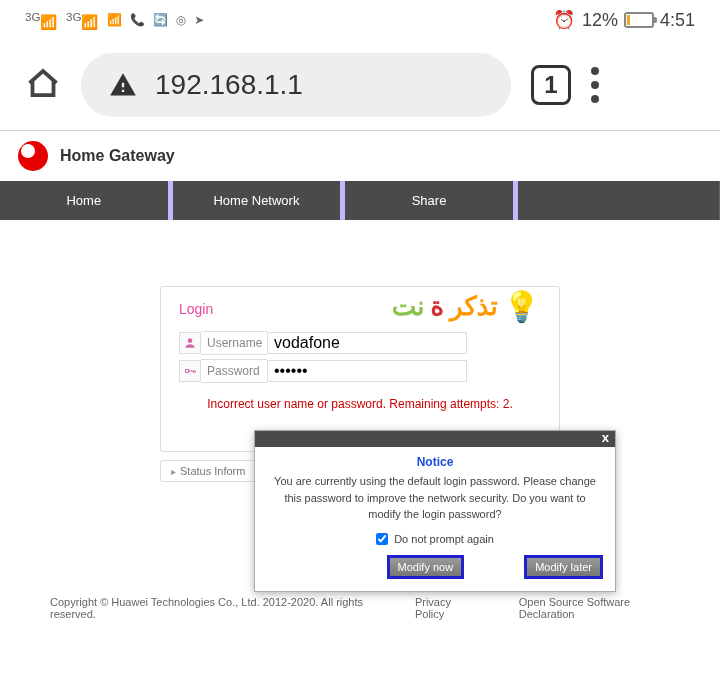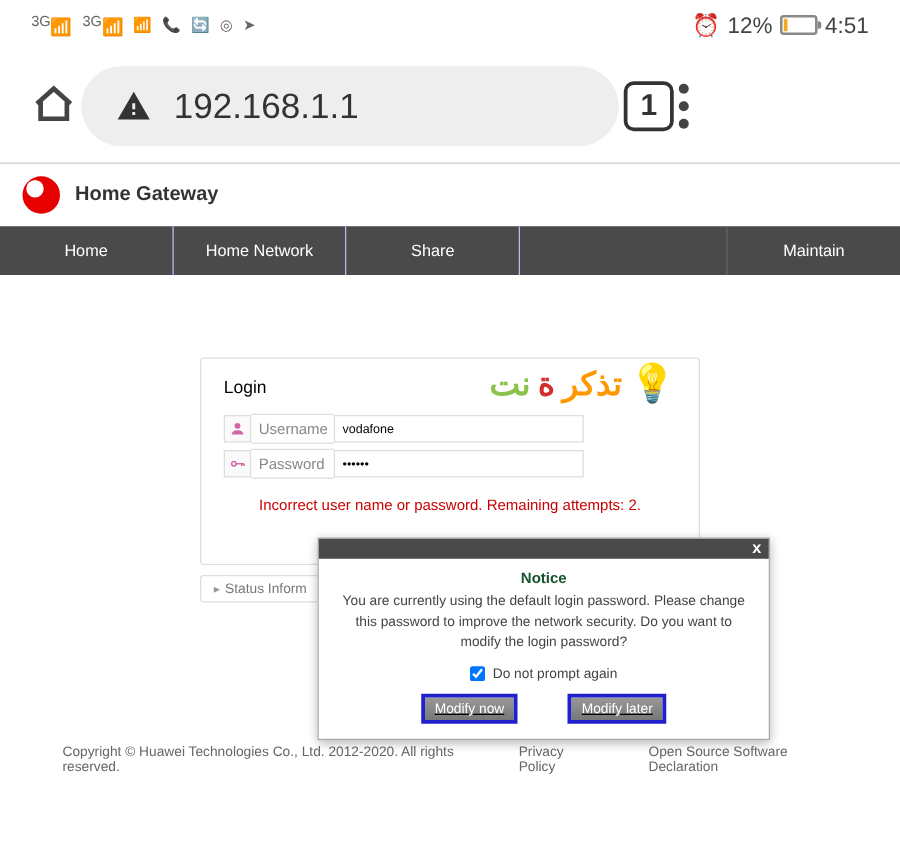--- a/index.html
+++ b/index.html
@@ -8,72 +8,72 @@
   
   .status-bar { height: 40px; display: flex; align-items: center; justify-content: space-between; padding: 0 25px; color: #666; }
   .status-left { display: flex; align-items: center; gap: 8px; font-size: 12px; }
   .status-right { display: flex; align-items: center; gap: 6px; font-size: 18px; color: #444; }
   .signal { font-size: 14px; }
   .battery { display: inline-block; width: 30px; height: 16px; border: 2px solid #888; border-radius: 3px; position: relative; }
   .battery::after { content: ''; position: absolute; right: -5px; top: 3px; width: 3px; height: 6px; background: #888; border-radius: 0 2px 2px 0; }
   .battery-fill { position: absolute; left: 1px; top: 1px; bottom: 1px; width: 12%; background: #f5a623; }
   
   
-  .browser-bar { height: 90px; display: flex; align-items: center; padding: 0 25px; gap: 4px; }
+  .browser-bar { height: 90px; display: flex; align-items: center; padding: 0 25px; gap: 20px; }
   .home-icon svg { width: 36px; height: 36px; }
   .url-bar { flex: 1; background: #eeeeee; border-radius: 35px; height: 64px; display: flex; align-items: center; padding: 0 28px; gap: 18px; max-width: 430px; }
   .url-text { font-size: 28px; color: #333; }
   .tab-count { width: 40px; height: 40px; border: 3px solid #333; border-radius: 8px; display: flex; align-items: center; justify-content: center; font-size: 24px; font-weight: bold; color: #333; }
   .menu-dots { display: flex; flex-direction: column; gap: 6px; }
   .menu-dots span { width: 8px; height: 8px; background: #444; border-radius: 50%; }
   
   
   .page { border-top: 1px solid #ccc; }
   .header { display: flex; align-items: center; padding: 10px 18px; gap: 12px; }
   .logo-circle { width: 30px; height: 30px; border-radius: 50%; background: #e60000; position: relative; }
   .logo-circle::after { content: ''; position: absolute; top: 3px; left: 3px; width: 14px; height: 14px; border-radius: 50%; background: #fff; }
   .page-title { font-size: 16px; font-weight: bold; color: #333; }
   
   
   .nav { display: flex; background: #4a4a4a; }
-  .nav-item { flex: 1; text-align: center; color: #fff; padding: 12px 0; font-size: 13px; border-right: 1px solid #c4b5fd; cursor: pointer; }
+  .nav-item { flex: 1; text-align: center; color: #fff; padding: 12px 0; font-size: 13px; border-right: 5px solid #c4b5fd; cursor: pointer; }
   .nav-item:last-child { border-right: none; }
   .nav-spacer { flex: 1.2; border-right: 1px solid #666; }
   
   
   .content-wrap { padding: 16px; }
   .content { background: #fff; border-radius: 3px; padding: 50px 0 0; min-height: 320px; position: relative; }
   
   
   .login-box { width: 400px; margin: 0 auto; border: 1px solid #ddd; border-radius: 3px; padding: 14px 18px 40px; position: relative; }
-  .login-title { font-size: 14px; color: #000000; margin-bottom: 14px; }
+  .login-title { font-size: 14px; color: #ec4899; margin-bottom: 14px; }
   .field-row { display: flex; align-items: center; margin-bottom: 4px; }
   .field-icon { width: 22px; height: 22px; display: flex; align-items: center; justify-content: center; border: 1px solid #ddd; background: #fafafa; }
   .field-label { width: 66px; font-size: 12px; color: #888; padding-left: 6px; border-top: 1px solid #ddd; border-bottom: 1px solid #ddd; line-height: 22px; }
-  .field-input { flex: 1; font-size: 10px; padding: 3px 6px; border: 1px solid #ddd; height: 22px; max-width: 200px; }
+  .field-input { flex: 1; font-size: 16px; padding: 3px 6px; border: 1px solid #ddd; height: 22px; max-width: 200px; }
   .error-msg { color: #c00; font-size: 12px; margin-top: 14px; text-align: center; }
   
   
   .brand-overlay { position: absolute; right: 18px; top: 2px; display: flex; align-items: center; gap: 6px; }
   .brand-text { font-size: 26px; font-weight: bold; }
   .bt-green { color: #8bc34a; }
   .bt-red { color: #d32f2f; }
   .bt-orange { color: #ff9800; }
   .bulb { font-size: 30px; }
   
   
   .modal { position: absolute; left: 254px; top: 430px; width: 362px; background: #fff; border: 1px solid #aaa; box-shadow: 0 2px 8px rgba(0,0,0,0.3); z-index: 10; }
   .modal-head { background: #4a4a4a; height: 16px; position: relative; }
   .modal-close { position: absolute; right: 6px; top: -1px; color: #fff; font-size: 13px; font-weight: bold; cursor: pointer; }
   .modal-body { padding: 8px 12px 12px; text-align: center; }
-  .modal-title { color: #14532d; font-size: 12px; font-weight: bold; margin-bottom: 4px; }
+  .modal-title { color: #1d4ed8; font-size: 12px; font-weight: bold; margin-bottom: 4px; }
   .modal-text { font-size: 11px; color: #444; line-height: 1.5; margin-bottom: 10px; }
   .modal-check { font-size: 11px; color: #444; display: flex; align-items: center; justify-content: center; gap: 6px; margin-bottom: 10px; }
   .modal-check input { width: 12px; height: 12px; }
-  .modal-buttons { display: flex; justify-content: center; gap: 40px; text-decoration: underline; }
+  .modal-buttons { display: flex; justify-content: flex-end; gap: 60px; }
   .modal-btn { background: #888; background: linear-gradient(#999,#777); color: #fff; font-size: 11px; padding: 3px 8px; border: 3px solid #2020cc; cursor: pointer; }
   
   
   .status-info { width: 400px; margin: 8px auto 0; border: 1px solid #ddd; border-radius: 3px; padding: 4px 10px; font-size: 11px; color: #777; display: flex; align-items: center; gap: 4px; }
   .status-info::before { content: '▸'; color: #999; font-size: 10px; }
   
   
   .footer { padding: 24px 50px 10px; font-size: 11px; color: #666; display: flex; gap: 43px; }
 </style>
 </head>
@@ -123,21 +123,20 @@
   <div class="header">
     <div class="logo-circle"></div>
     <div class="page-title">Home Gateway</div>
   </div>
 
   <div class="nav">
     <div class="nav-item">Home</div>
     <div class="nav-item">Home Network</div>
     <div class="nav-item">Share</div>
     <div class="nav-spacer"></div>
-    <div class="nav-item">Maintain</div>
   </div>
 
   <div class="content-wrap">
     <div class="content">
       <div class="login-box">
         <div class="login-title">Login</div>
 
         <div class="field-row">
           <div class="field-icon">
               <svg width="14" height="14" viewBox="0 0 24 24" fill="#d466a8">

